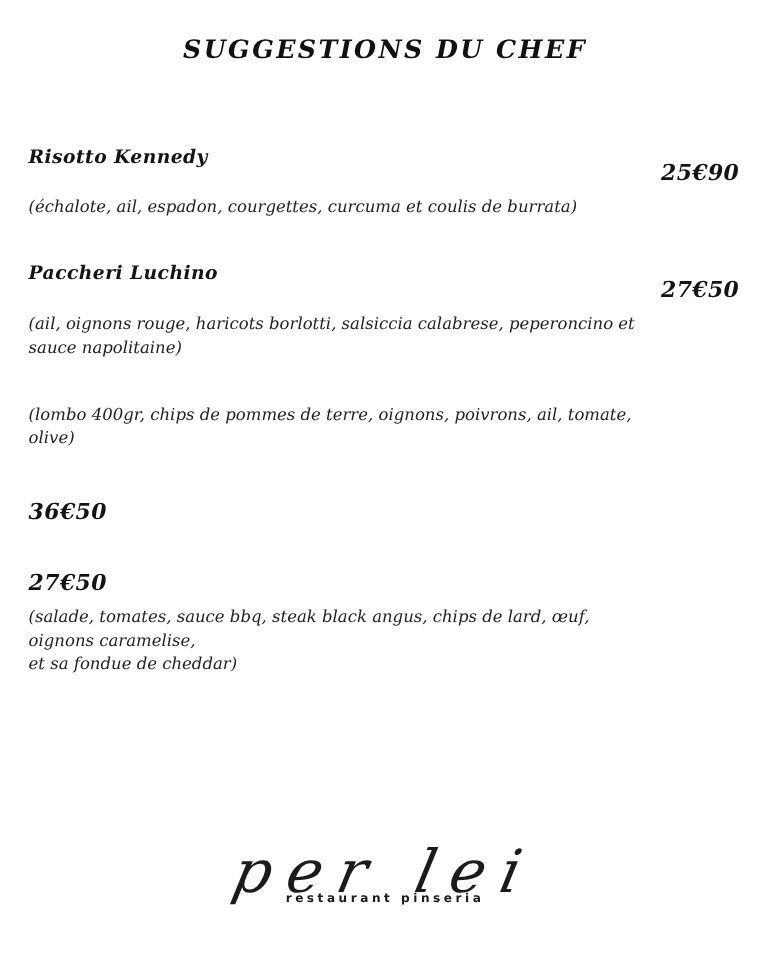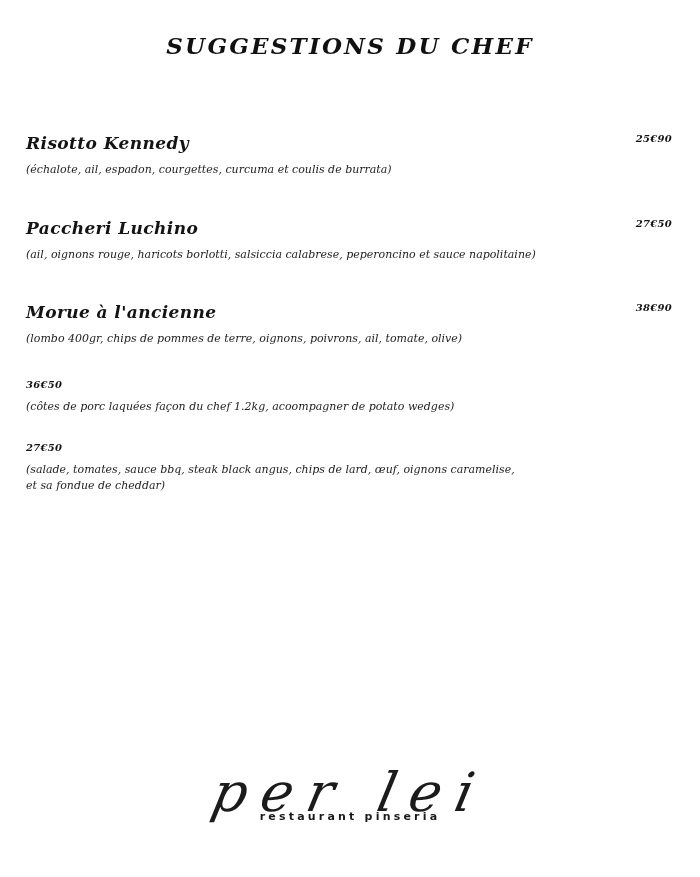--- a/index.html
+++ b/index.html
@@ -49,30 +49,31 @@
     font-style: italic;
     font-weight: bold;
     font-size: 17px;
     letter-spacing: 0.4px;
     color: #141414;
   }
   .item-price {
     font-family: "DejaVu Serif", serif;
     font-style: italic;
     font-weight: bold;
-    font-size: 10px;
+    font-size: 20px;
     letter-spacing: 0.3px;
     color: #141414;
     white-space: nowrap;
     padding-right: 2px;
+    margin-top: 12px;
   }
   .item-desc {
     font-family: "DejaVu Serif", serif;
     font-style: italic;
-    font-size: 11px;
+    font-size: 15px;
     line-height: 1.42;
     color: #222;
     margin-top: 9px;
     max-width: 560px;
     white-space: pre-line;
   }
   
   .item.i0 { margin-bottom: 40px; }
   .item.i1 { margin-bottom: 38px; }
   .item.i2 { margin-bottom: 40px; }
@@ -126,32 +127,27 @@
 
     <div class="item i2">
       <div class="item-head">
         <span class="item-name">Paccheri Luchino</span>
         <span class="item-price">27€50</span>
       </div>
       <div class="item-desc">(ail, oignons rouge, haricots borlotti, salsiccia calabrese, peperoncino et sauce napolitaine)</div>
     </div>
 
     <div class="item i3">
-      <div class="item-head">
-        <span class="item-name">Morue à l'ancienne</span>
-        <span class="item-price">38€90</span>
-      </div>
       <div class="item-desc">(lombo 400gr, chips de pommes de terre, oignons, poivrons, ail, tomate, olive)</div>
     </div>
 
     <div class="item i4">
       <div class="item-head">
         <span class="item-price">36€50</span>
       </div>
-      <div class="item-desc">(côtes de porc laquées façon du chef 1.2kg, acoompagner de potato wedges)</div>
     </div>
 
     <div class="item i5">
       <div class="item-head">
         <span class="item-price">27€50</span>
       </div>
       <div class="item-desc">(salade, tomates, sauce bbq, steak black angus, chips de lard, œuf, oignons caramelise,
 et sa fondue de cheddar)</div>
     </div>
 

